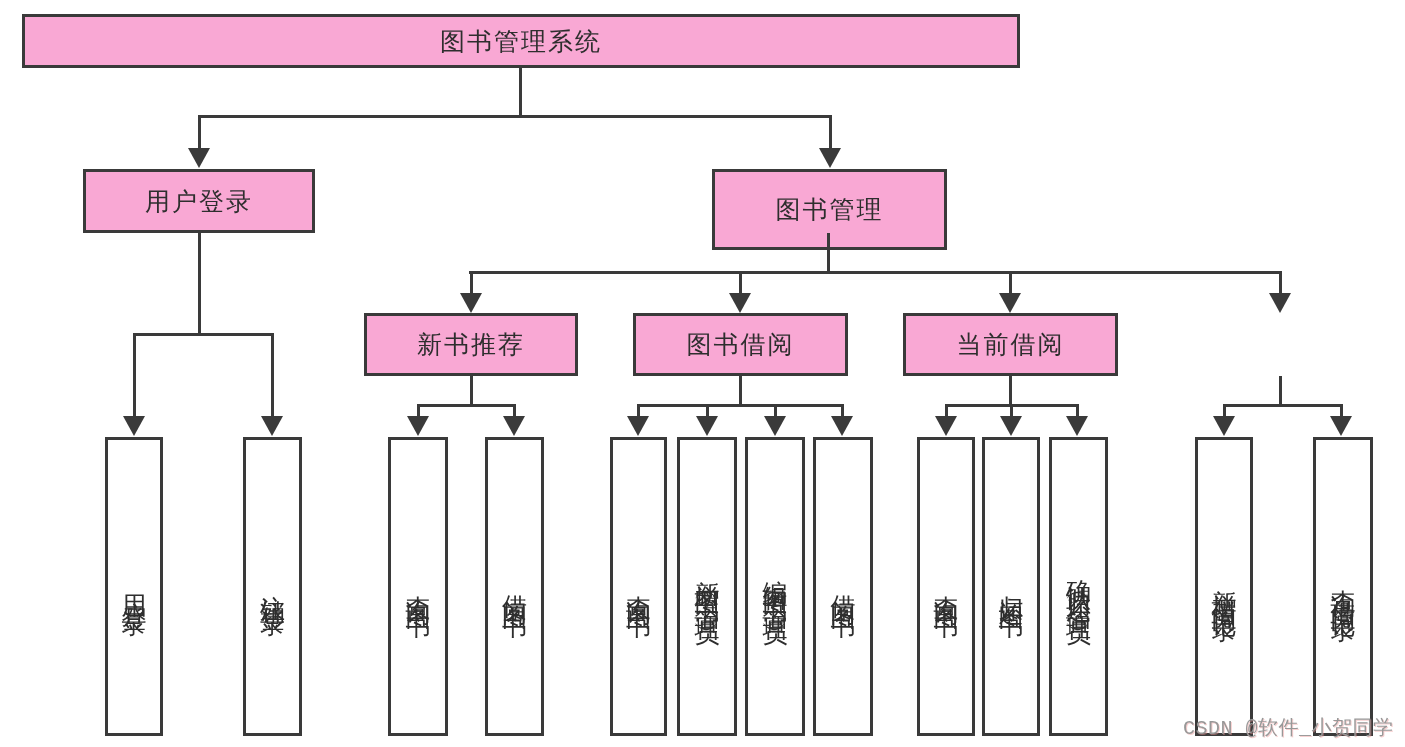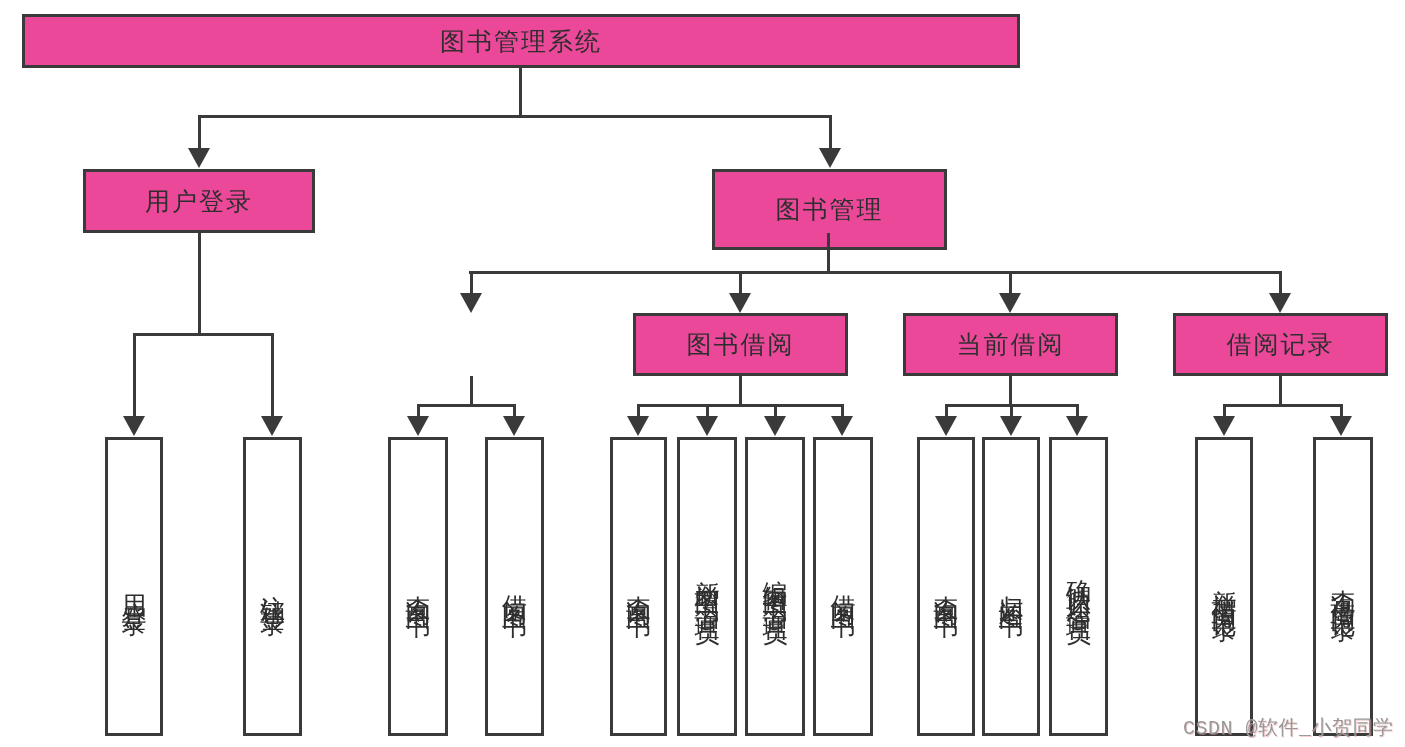--- a/index.html
+++ b/index.html
@@ -13,21 +13,21 @@
   .canvas{
     position:relative;
     width:1405px;height:747px;
     background:var(--bg);
     overflow:hidden;
   }
   
   .box{
     position:absolute;
     border:3px solid var(--line);
-    background:#ec4899;
+    background:#f9a8d4;
     display:flex;align-items:center;justify-content:center;
     color:var(--text);
     font-size:25px;
     letter-spacing:2px;
     white-space:nowrap;
   }
   .vbox{
     position:absolute;
     border:3px solid var(--line);
     background:#fff;
@@ -101,28 +101,28 @@
     <div class="vline" style="left:470px;top:271px;height:24px;"></div>
     <div class="ah" style="left:460px;top:293px;"></div>
     <div class="vline" style="left:739px;top:271px;height:24px;"></div>
     <div class="ah" style="left:729px;top:293px;"></div>
     <div class="vline" style="left:1009px;top:271px;height:24px;"></div>
     <div class="ah" style="left:999px;top:293px;"></div>
     <div class="vline" style="left:1279px;top:271px;height:24px;"></div>
     <div class="ah" style="left:1269px;top:293px;"></div>
   </div>
 
+  <div class="box" style="left:364px;top:313px;width:214px;height:63px;">
+    <span>新书推荐</span>
+  </div>
   <div class="box" style="left:633px;top:313px;width:215px;height:63px;">
     <span>图书借阅</span>
   </div>
   <div class="box" style="left:903px;top:313px;width:215px;height:63px;">
     <span>当前借阅</span>
-  </div>
-  <div class="box" style="left:1173px;top:313px;width:215px;height:63px;">
-    <span>借阅记录</span>
   </div>
 
   <div>
     <div class="vline" style="left:470px;top:376px;height:31px;"></div>
     <div class="hline" style="left:417px;top:404px;width:99px;"></div>
     <div class="vline" style="left:417px;top:404px;height:13px;"></div>
     <div class="ah" style="left:407px;top:416px;"></div>
     <div class="vline" style="left:513px;top:404px;height:13px;"></div>
     <div class="ah" style="left:503px;top:416px;"></div>
   </div>

